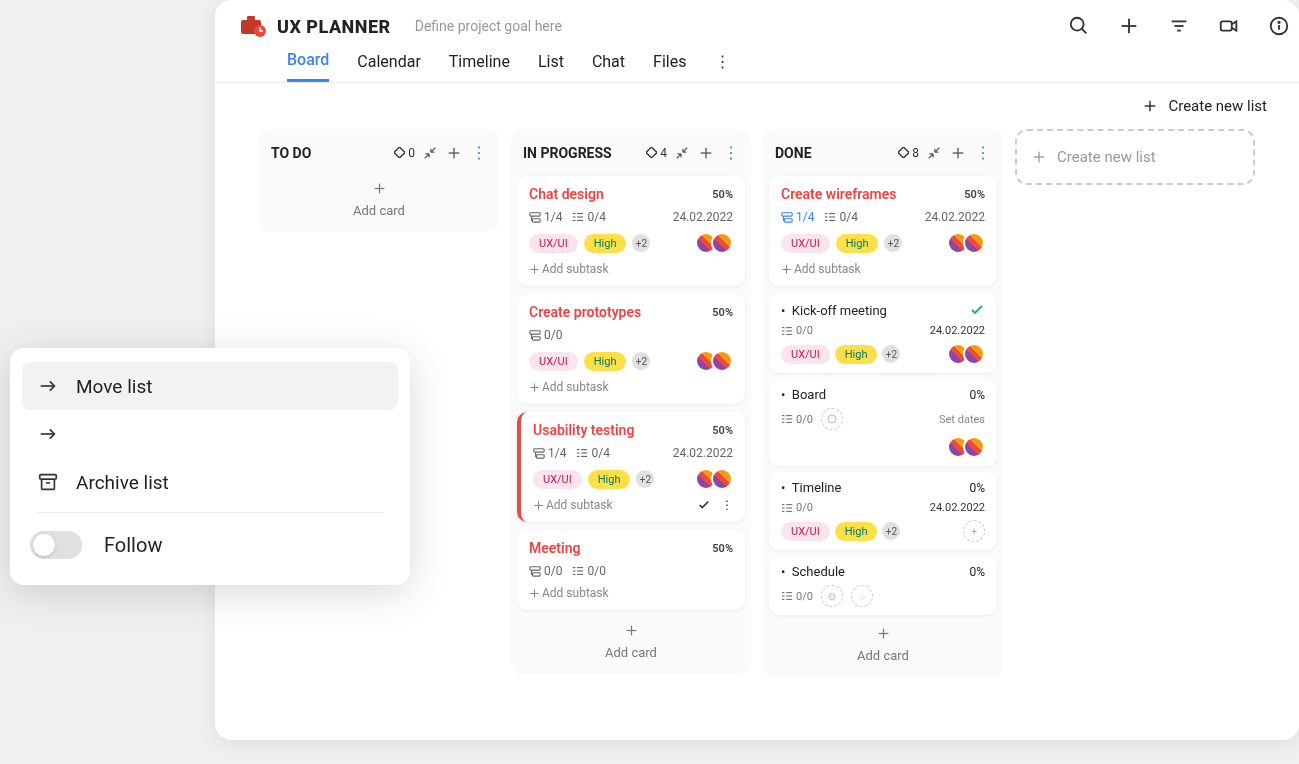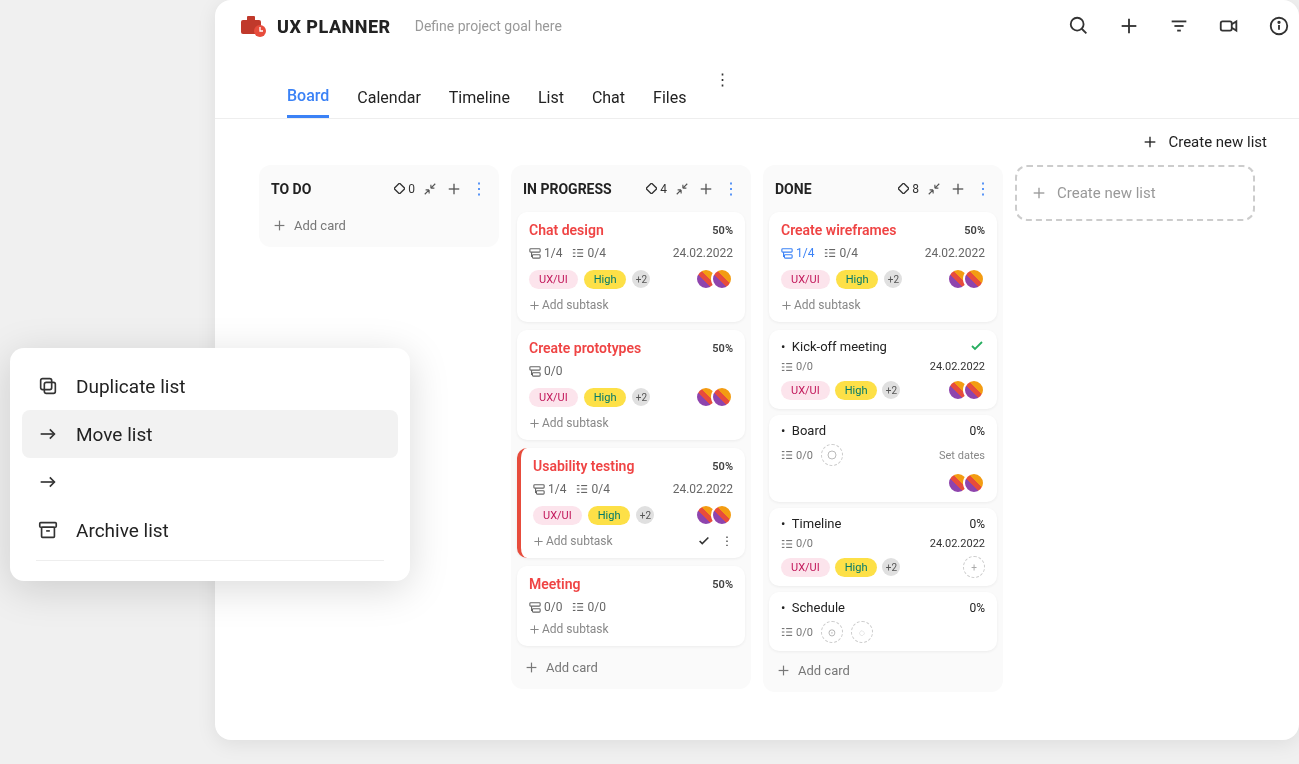--- a/index.html
+++ b/index.html
@@ -19,38 +19,38 @@
 .topbar { display: flex; align-items: center; padding: 14px 9px 0 24px; gap: 16px; }
 .logo-wrap { display: flex; align-items: center; gap: 10px; }
 .logo-icon { width: 28px; height: 24px; position: relative; }
 .app-title { font-weight: 800; font-size: 18px; letter-spacing: 0.5px; color: #222; }
 .project-goal { color: #999; font-size: 14px; margin-left: 8px; }
 .topbar-spacer { flex: 1; }
 .topbar-actions { display: flex; gap: 28px; align-items: center; }
 .icon-btn { width: 22px; height: 22px; color: #333; cursor: pointer; display: flex; align-items: center; justify-content: center; }
 
 .tabs { display: flex; gap: 28px; padding: 12px 24px 0 72px; border-bottom: 1px solid #eee; align-items: center; }
-.tab { font-size: 16px; color: #222; padding-bottom: 10px; cursor: pointer; margin-top: 36px; }
+.tab { font-size: 16px; color: #222; padding-bottom: 10px; cursor: pointer; }
 .tab.active { color: #3b82f6; border-bottom: 3px solid #3b82f6; font-weight: 500; }
 .tab-more { color: #333; cursor: pointer; padding-bottom: 10px; }
 
 .toolbar-row { display: flex; justify-content: flex-end; padding: 14px 32px; }
 .create-list-btn { display: flex; align-items: center; gap: 10px; font-size: 15px; color: #222; cursor: pointer; }
 
 .board { display: flex; gap: 12px; padding: 0 24px 24px 44px; flex: 1; overflow-x: auto; align-items: flex-start; }
 
 .list { width: 240px; background: #fafafa; border-radius: 12px; display: flex; flex-direction: column; flex-shrink: 0; }
 .list-header { display: flex; align-items: center; padding: 14px 12px; gap: 8px; }
 .list-title { font-weight: 700; font-size: 14px; color: #222; flex: 1; }
 .list-count { display: flex; align-items: center; gap: 3px; font-size: 12px; color: #333; }
 .list-header-icons { display: flex; align-items: center; gap: 10px; }
 .mini-icon { width: 14px; height: 14px; color: #555; cursor: pointer; }
 .menu-dots-blue { color: #3b82f6; cursor: pointer; }
 
-.add-card-row { display: flex; align-items: center; gap: 8px; padding: 6px 14px 14px; color: #777; font-size: 13px; cursor: pointer; }
+.add-card-row { display: flex; align-items: center; gap: 8px; padding: 6px 14px 14px; color: #777; font-size: 13px; cursor: pointer; flex-direction: column; }
 
 .card { background: #fff; border-radius: 10px; margin: 0 6px 8px; padding: 10px 12px; box-shadow: 0 1px 3px rgba(0,0,0,0.06); position: relative; }
 .card.red-edge { border-left: 4px solid #e74c3c; }
 .card-title-row { display: flex; justify-content: space-between; align-items: center; margin-bottom: 8px; }
 .card-title { font-weight: 600; font-size: 14px; color: #ef4444; }
 .card-pct { color: #404040; font-weight: 600; font-size: 11px; }
 .card-meta { display: flex; align-items: center; gap: 10px; font-size: 12px; color: #666; margin-bottom: 8px; }
 .card-meta-right { margin-left: auto; }
 .meta-item { display: flex; align-items: center; gap: 3px; }
 .card-tags { display: flex; align-items: center; gap: 6px; margin-bottom: 8px; }
@@ -551,29 +551,20 @@
           <line x1="4" y1="12" x2="20" y2="12"></line>
         </svg>
       <span>Create new list</span>
     </div>
 
   </div>
 </div>
 
 <div class="context-menu">
   <div id="ctx-items">
-      <div class="ctx-item ">
-        <span class="ctx-icon">
-          <svg width="22" height="22" viewBox="0 0 24 24" fill="none" stroke="currentColor" stroke-width="1.8">
-            <rect x="8" y="8" width="12" height="12" rx="2"></rect>
-            <rect x="4" y="4" width="12" height="12" rx="2"></rect>
-          </svg>
-        </span>
-        <span>Duplicate list</span>
-      </div>
       <div class="ctx-item hover">
         <span class="ctx-icon">
           <svg width="22" height="22" viewBox="0 0 24 24" fill="none" stroke="currentColor" stroke-width="1.8">
             <line x1="4" y1="12" x2="19" y2="12"></line>
             <path d="M14 7l5 5-5 5"></path>
           </svg>
         </span>
         <span>Move list</span>
       </div>
       <div class="ctx-item ">
@@ -589,13 +580,19 @@
           <svg width="22" height="22" viewBox="0 0 24 24" fill="none" stroke="currentColor" stroke-width="1.8">
             <rect x="3" y="4" width="18" height="5" rx="1"></rect>
             <rect x="5" y="9" width="14" height="11" rx="1"></rect>
             <line x1="10" y1="13" x2="14" y2="13"></line>
           </svg>
         </span>
         <span>Archive list</span>
       </div>
     </div>
   <div class="ctx-divider"></div>
+  <div class="ctx-follow">
+    <div class="toggle">
+        <div class="toggle-knob"></div>
+      </div>
+    <div class="follow-label">Follow</div>
+  </div>
 </div>
 
 </body></html>

